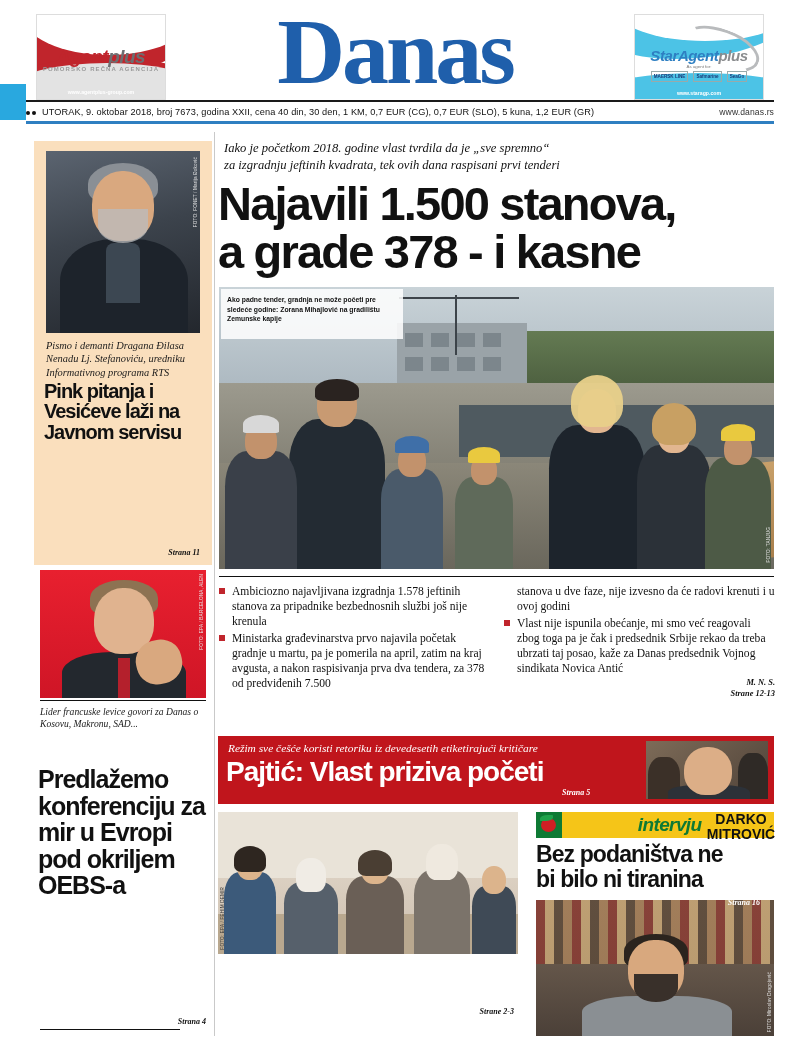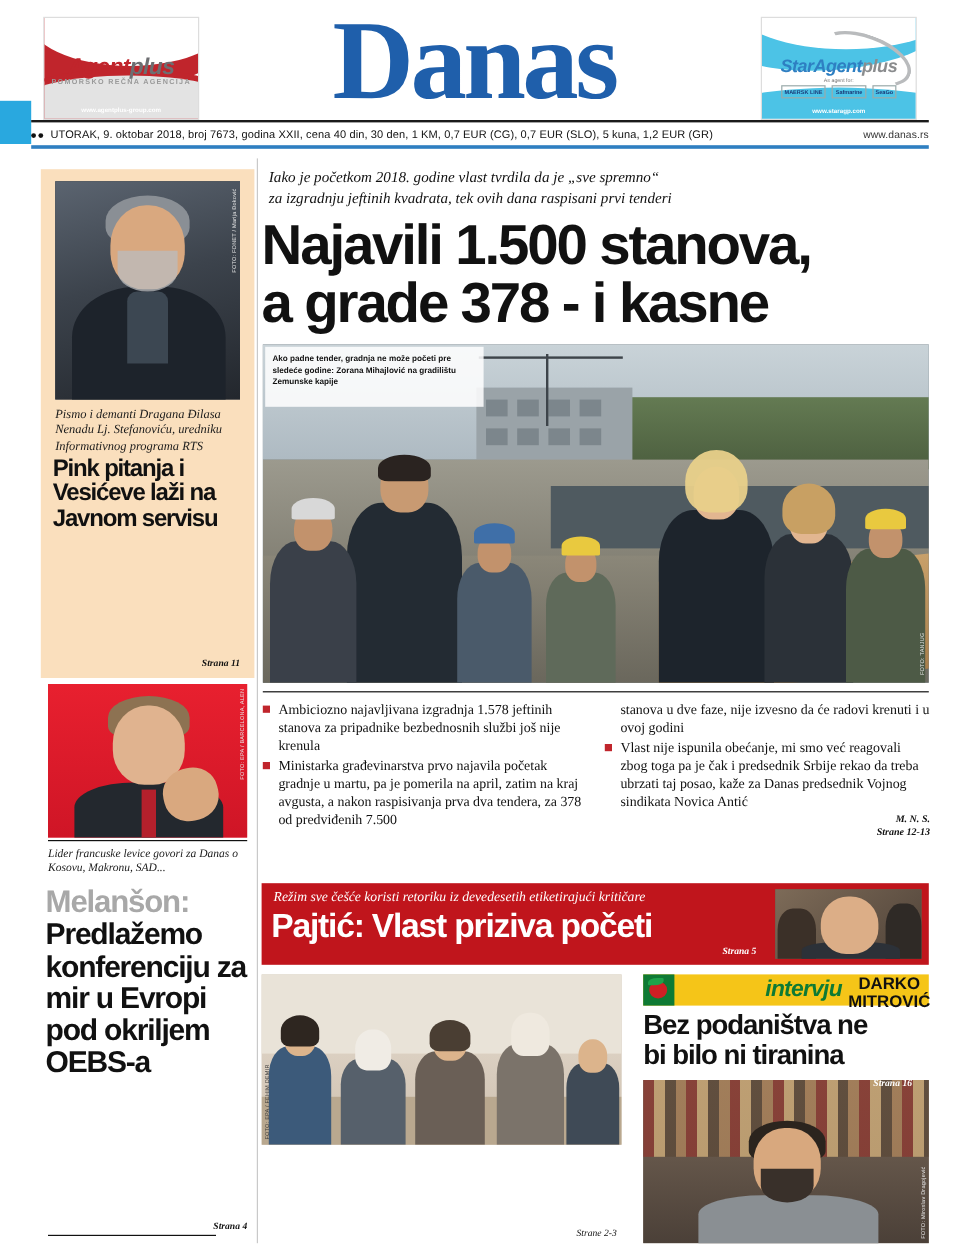--- a/index.html
+++ b/index.html
@@ -175,39 +175,39 @@
   
   .redbar{position:absolute;left:218px;top:736px;width:556px;height:68px;background:#c0151c;}
   .rb-kicker{
     position:absolute;left:10px;top:6px;width:400px;
     font-family:"Liberation Serif",serif;font-style:italic;font-size:11.4px;color:#fff;
   }
   .rb-head{
     position:absolute;left:8px;top:22px;width:400px;
     font-size:28px;font-weight:bold;color:#fff;letter-spacing:-1px;line-height:1;
   }
-  .rb-strana{position:absolute;left:344px;top:52px;font-family:"Liberation Serif",serif;font-style:italic;font-weight:bold;font-size:8px;color:#fff;margin-left:40px;}
+  .rb-strana{position:absolute;left:344px;top:52px;font-family:"Liberation Serif",serif;font-style:italic;font-weight:bold;font-size:8px;color:#fff;}
   .rb-photo{position:absolute;right:6px;top:5px;width:122px;height:58px;overflow:hidden;background:#6d5a4a;}
   .rbp-bg{position:absolute;inset:0;background:linear-gradient(140deg,#7d6b58,#4f4238);}
   .rbp-head{position:absolute;left:38px;top:6px;width:48px;height:48px;border-radius:48% 48% 44% 44%;background:#dcae87;}
   .rbp-suit{position:absolute;left:22px;top:44px;width:82px;height:20px;background:#2c3138;border-radius:36% 36% 0 0;}
   .rbp-d1{position:absolute;left:2px;top:16px;width:32px;height:44px;background:#3b3028;border-radius:40% 40% 0 0;}
   .rbp-d2{position:absolute;right:0px;top:12px;width:30px;height:48px;background:#2f2a26;border-radius:40% 40% 0 0;}
 
   
   .bih{position:absolute;left:218px;top:812px;width:300px;height:224px;}
   .bih-photo{position:absolute;left:0;top:0;width:300px;height:142px;overflow:hidden;background:#d8cfc2;}
   .bp-bg{position:absolute;inset:0;background:linear-gradient(180deg,#e7ded2 0%,#cdbfae 100%);}
   .bp-wall{position:absolute;left:0;top:0;width:300px;height:66px;background:#e9e3d8;}
   .bp-tbl{position:absolute;left:0;bottom:0;width:300px;height:40px;background:#b9a88f;}
   .bih-head{
     position:absolute;left:2px;top:150px;width:292px;
     font-size:26px;line-height:1.08;font-weight:bold;color:#111;letter-spacing:-1px;
   }
-  .bih-strana{position:absolute;right:4px;bottom:4px;font-family:"Liberation Serif",serif;font-style:italic;font-weight:normal;font-size:8px;color:#111;}
+  .bih-strana{position:absolute;right:4px;bottom:20px;font-family:"Liberation Serif",serif;font-style:italic;font-weight:bold;font-size:8px;color:#111;}
 
   
   .intv{position:absolute;left:530px;top:812px;width:244px;height:224px;}
   .intv-bar{position:absolute;left:6px;top:0;width:238px;height:26px;background:#f5c518;display:flex;align-items:stretch;}
   .ib-tomato{width:26px;background:#0e7a34;position:relative;}
   .ib-tomato .t{position:absolute;left:5px;top:6px;width:15px;height:14px;border-radius:50%;background:#cf1f24;}
   .ib-tomato .l{position:absolute;left:4px;top:3px;width:13px;height:6px;background:#1fa34a;border-radius:60% 10% 60% 10%;}
   .ib-pom{background:#0e7a34;color:#fff;font-weight:bold;font-size:12px;display:flex;align-items:center;padding:0 6px;letter-spacing:-.2px;margin-top:34px;}
   .ib-int{flex:1;color:#0e7a34;font-weight:bold;font-style:italic;font-size:19px;display:flex;align-items:center;padding-left:6px;letter-spacing:-.6px;}
   .ib-name{width:62px;color:#111;font-weight:bold;font-size:14px;line-height:1.05;display:flex;flex-direction:column;align-items:center;text-align:center;padding-right:2px;}
@@ -297,21 +297,20 @@
         <div class="mp-bg"></div>
         <div class="mp-suit"></div>
         <div class="mp-tie"></div>
         <div class="mp-hair"></div>
         <div class="mp-head"></div>
         <div class="mp-hand"></div>
         <div class="credit-v" style="right:2px;top:4px;">FOTO: EPA / BARCELONA, ALEN</div>
       </div>
       <div class="mel-rule"></div>
       <div class="mel-kicker">Lider francuske levice govori za Danas o Kosovu, Makronu, SAD...</div>
-      <div class="mel-name">Melanšon:</div>
       <div class="mel-head">Predlažemo konferenciju za mir u Evropi pod okriljem OEBS-a</div>
       <div class="mel-botrule"></div>
       <div class="mel-strana">Strana 4</div>
     </div>
   </div>
 
   <div class="main">
 
     <div class="lede">
       <div>Iako je početkom 2018. godine vlast tvrdila da je „sve spremno“</div>

